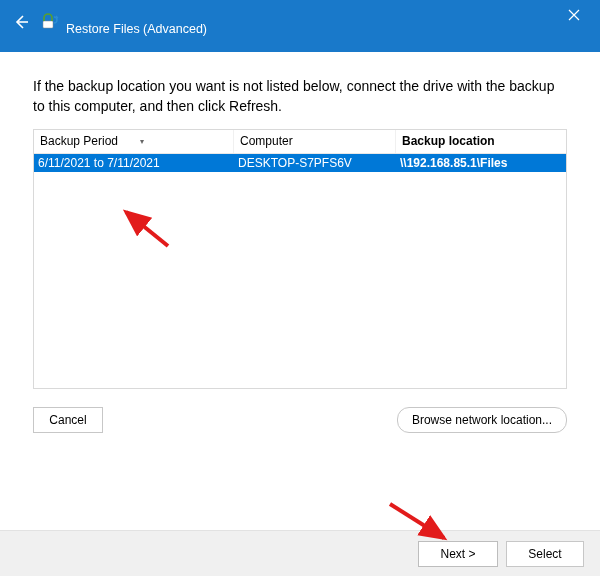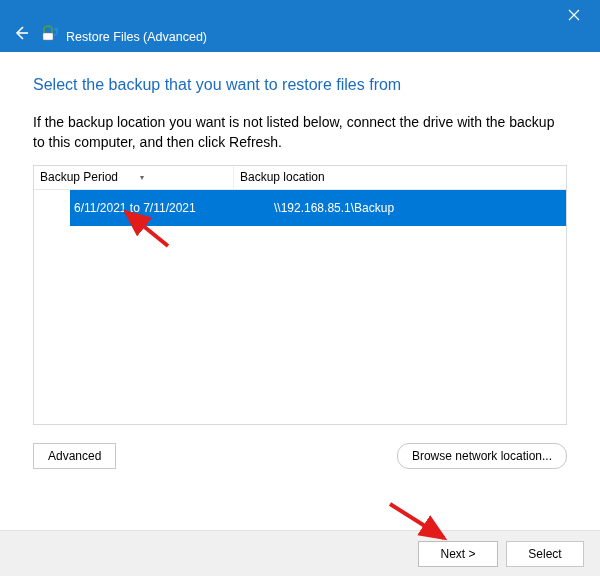--- a/index.html
+++ b/index.html
@@ -30,21 +30,21 @@
   .app-icon {
     width: 20px; height: 20px;
     margin-right: 6px;
     display: flex; align-items: center; justify-content: center;
   }
   .titlebar-title {
     color: #fff;
     font-size: 12.5px;
     margin-top: 14px;
   }
-  .titlebar-inner { display:flex; align-items:flex-end; width:100%; height:100%; padding-bottom:8px;}
+  .titlebar-inner { display:flex; align-items:center; width:100%; height:100%; padding-bottom:8px;}
   .close-btn {
     position: absolute;
     top: 2px; right: 6px;
     width: 40px; height: 26px;
     display: flex; align-items: center; justify-content: center;
     color: #fff;
   }
   .content {
     padding: 24px 33px 10px 33px;
   }
@@ -68,35 +68,34 @@
   }
   .listhead {
     display: flex;
     font-size: 12px;
     background: #fff;
     border-bottom: 1px solid #e8e8e8;
     height: 24px;
     align-items: center;
   }
   .col { padding: 0 6px; display:flex; align-items:center; gap:4px; height:100%; border-right:1px solid #f0f0f0;}
-  .col:last-child{border-right:none;}
+  .col:last-child{border-right:none;font-weight:bold;}
   .c1 { width: 200px; }
   .c2 { width: 162px; }
   .c3 { flex: 1; }
   .sortglyph {
     font-size: 8px; color: #666; margin-left: 18px;
   }
   .listrow {
     display: flex;
     background: #0078d7;
     color: #fff;
     font-size: 12px;
-    height: 36px;
-    align-items: center;
-    margin-left: 36px;
+    height: 18px;
+    align-items: center;
   }
   .listrow .col { border-right: none; padding: 0 4px;}
   .btnrow {
     display: flex;
     justify-content: space-between;
     margin-top: 18px;
   }
   button {
     font-family: inherit;
     font-size: 12px;
@@ -149,41 +148,44 @@
         <path d="M3 8 V5 a4 4 0 0 1 8 0 V8" fill="none" stroke="#5aa02c" stroke-width="1.6"></path>
         <path d="M13 4 a3 3 0 1 1 0 6" fill="none" stroke="#2a8dd4" stroke-width="1.4"></path>
         <path d="M15 3 l1.5 1.5 l-1.5 1.5" fill="none" stroke="#2a8dd4" stroke-width="1.2"></path>
       </svg>
     </div>
     <span class="titlebar-title">Restore Files (Advanced)</span>
   </div>
 </div>
 
 <div class="content">
-  <div class="heading">Select the backup that you want to restore files from</div>
   <div class="instr">If the backup location you want is not listed below, connect the drive with the backup to this computer, and then click Refresh.</div>
 
   <div class="listbox">
     <div class="listhead">
       <div class="col c1">
         <span>Backup Period</span>
         <span class="sortglyph">▾</span>
       </div>
+      <div class="col c2">
+        <span>Computer</span>
+      </div>
       <div class="col c3">
         <span>Backup location</span>
       </div>
     </div>
     <div class="listrow">
       <div class="col c1">6/11/2021 to 7/11/2021</div>
-      <div class="col c3">\\192.168.85.1\Backup</div>
+      <div class="col c2">DESKTOP-S7PFS6V</div>
+      <div class="col c3">\\192.168.85.1\Files</div>
     </div>
   </div>
 
   <div class="btnrow">
-    <button>Advanced</button>
+    <button>Cancel</button>
     <button class="btn-browse">Browse network location...</button>
   </div>
 </div>
 
 <div class="footer">
   <button class="btn-next">Next &gt;</button>
   <button class="btn-cancel">Select</button>
 </div>
 
 <svg class="arrow1" style="left:108px; top:204px;" width="70" height="50" viewBox="0 0 70 50">

